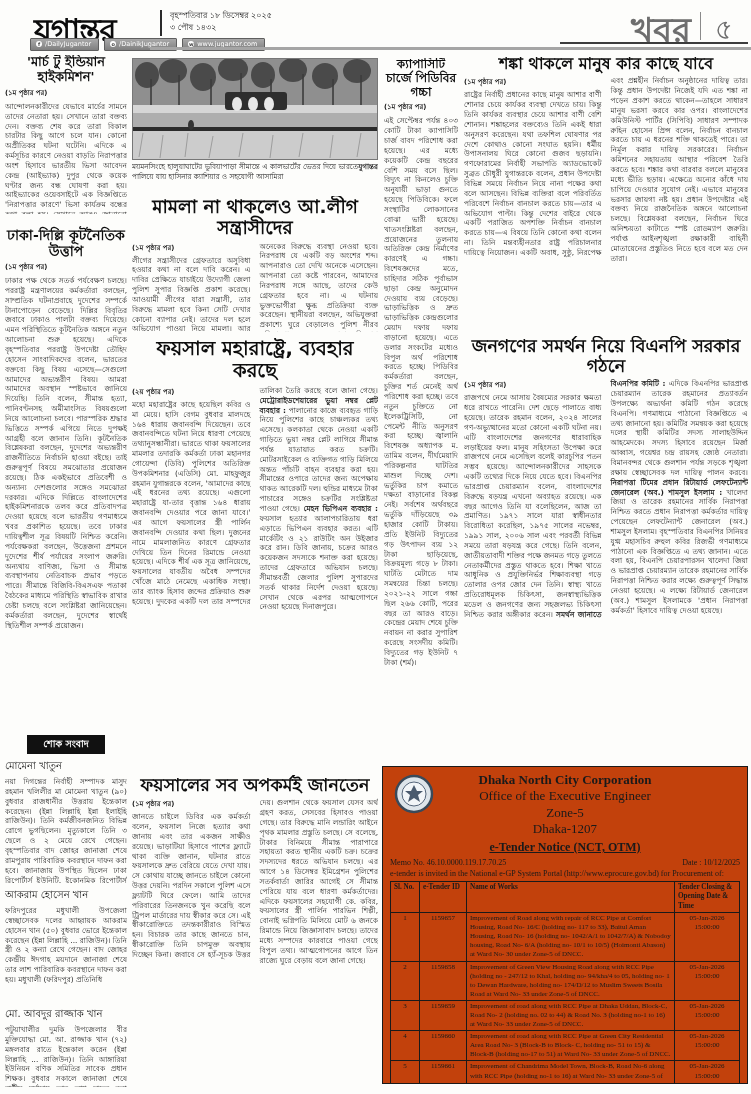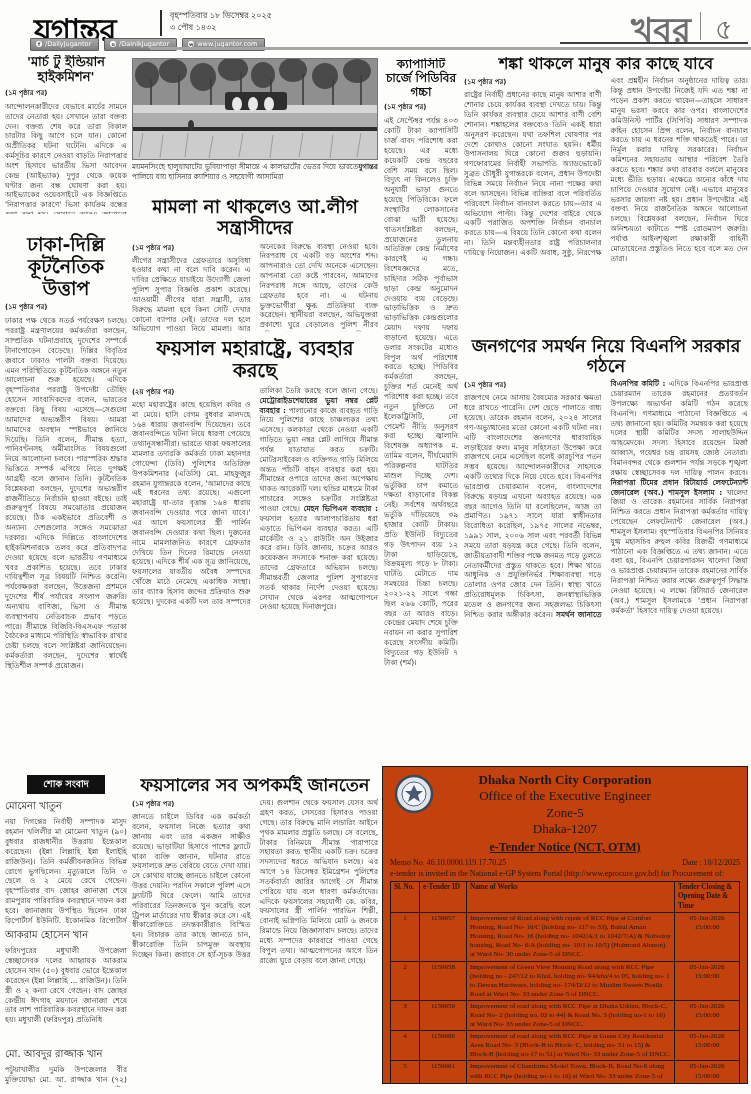--- a/index.html
+++ b/index.html
@@ -24,21 +24,21 @@
   
   .hl{font-weight:bold;color:#0d0d0d;text-align:center;line-height:1.15;}
   .continued{font-size:6.8px;font-weight:bold;margin:2px 0 3px 0;}
   .art-body{font-size:7.4px;line-height:1.33;text-align:justify;color:#1d1d1d;overflow:hidden;}
   .cols2{column-count:2;column-gap:9px;}
   .lead-bold{font-weight:bold;}
   .blk{position:absolute;overflow:hidden;}
   
   .left-rail{left:5px;top:55px;width:122px;height:1032px;}
   .h-left{font-size:13px;}
-  .h-left2{font-size:19px;margin-top:20px;}
+  .h-left2{font-size:14px;margin-top:13px;}
   .shok-box{margin:7px auto 4px auto;width:78px;background:#111;color:#fff;text-align:center;
             font-size:9.5px;font-weight:bold;padding:2px 0;}
   .obit-name{font-size:10px;font-weight:normal;text-align:left;margin:4px 0 2px 0;}
   
   .photo-wrap{left:132px;top:58px;width:246px;height:136px;}
   .photo-wrap svg{display:block;border:1px solid #777;}
   .caption{font-size:7.2px;line-height:1.35;text-align:justify;margin-top:2px;}
   .credit{float:right;font-weight:bold;}
   
   .mamla{left:132px;top:196px;width:246px;height:136px;}

